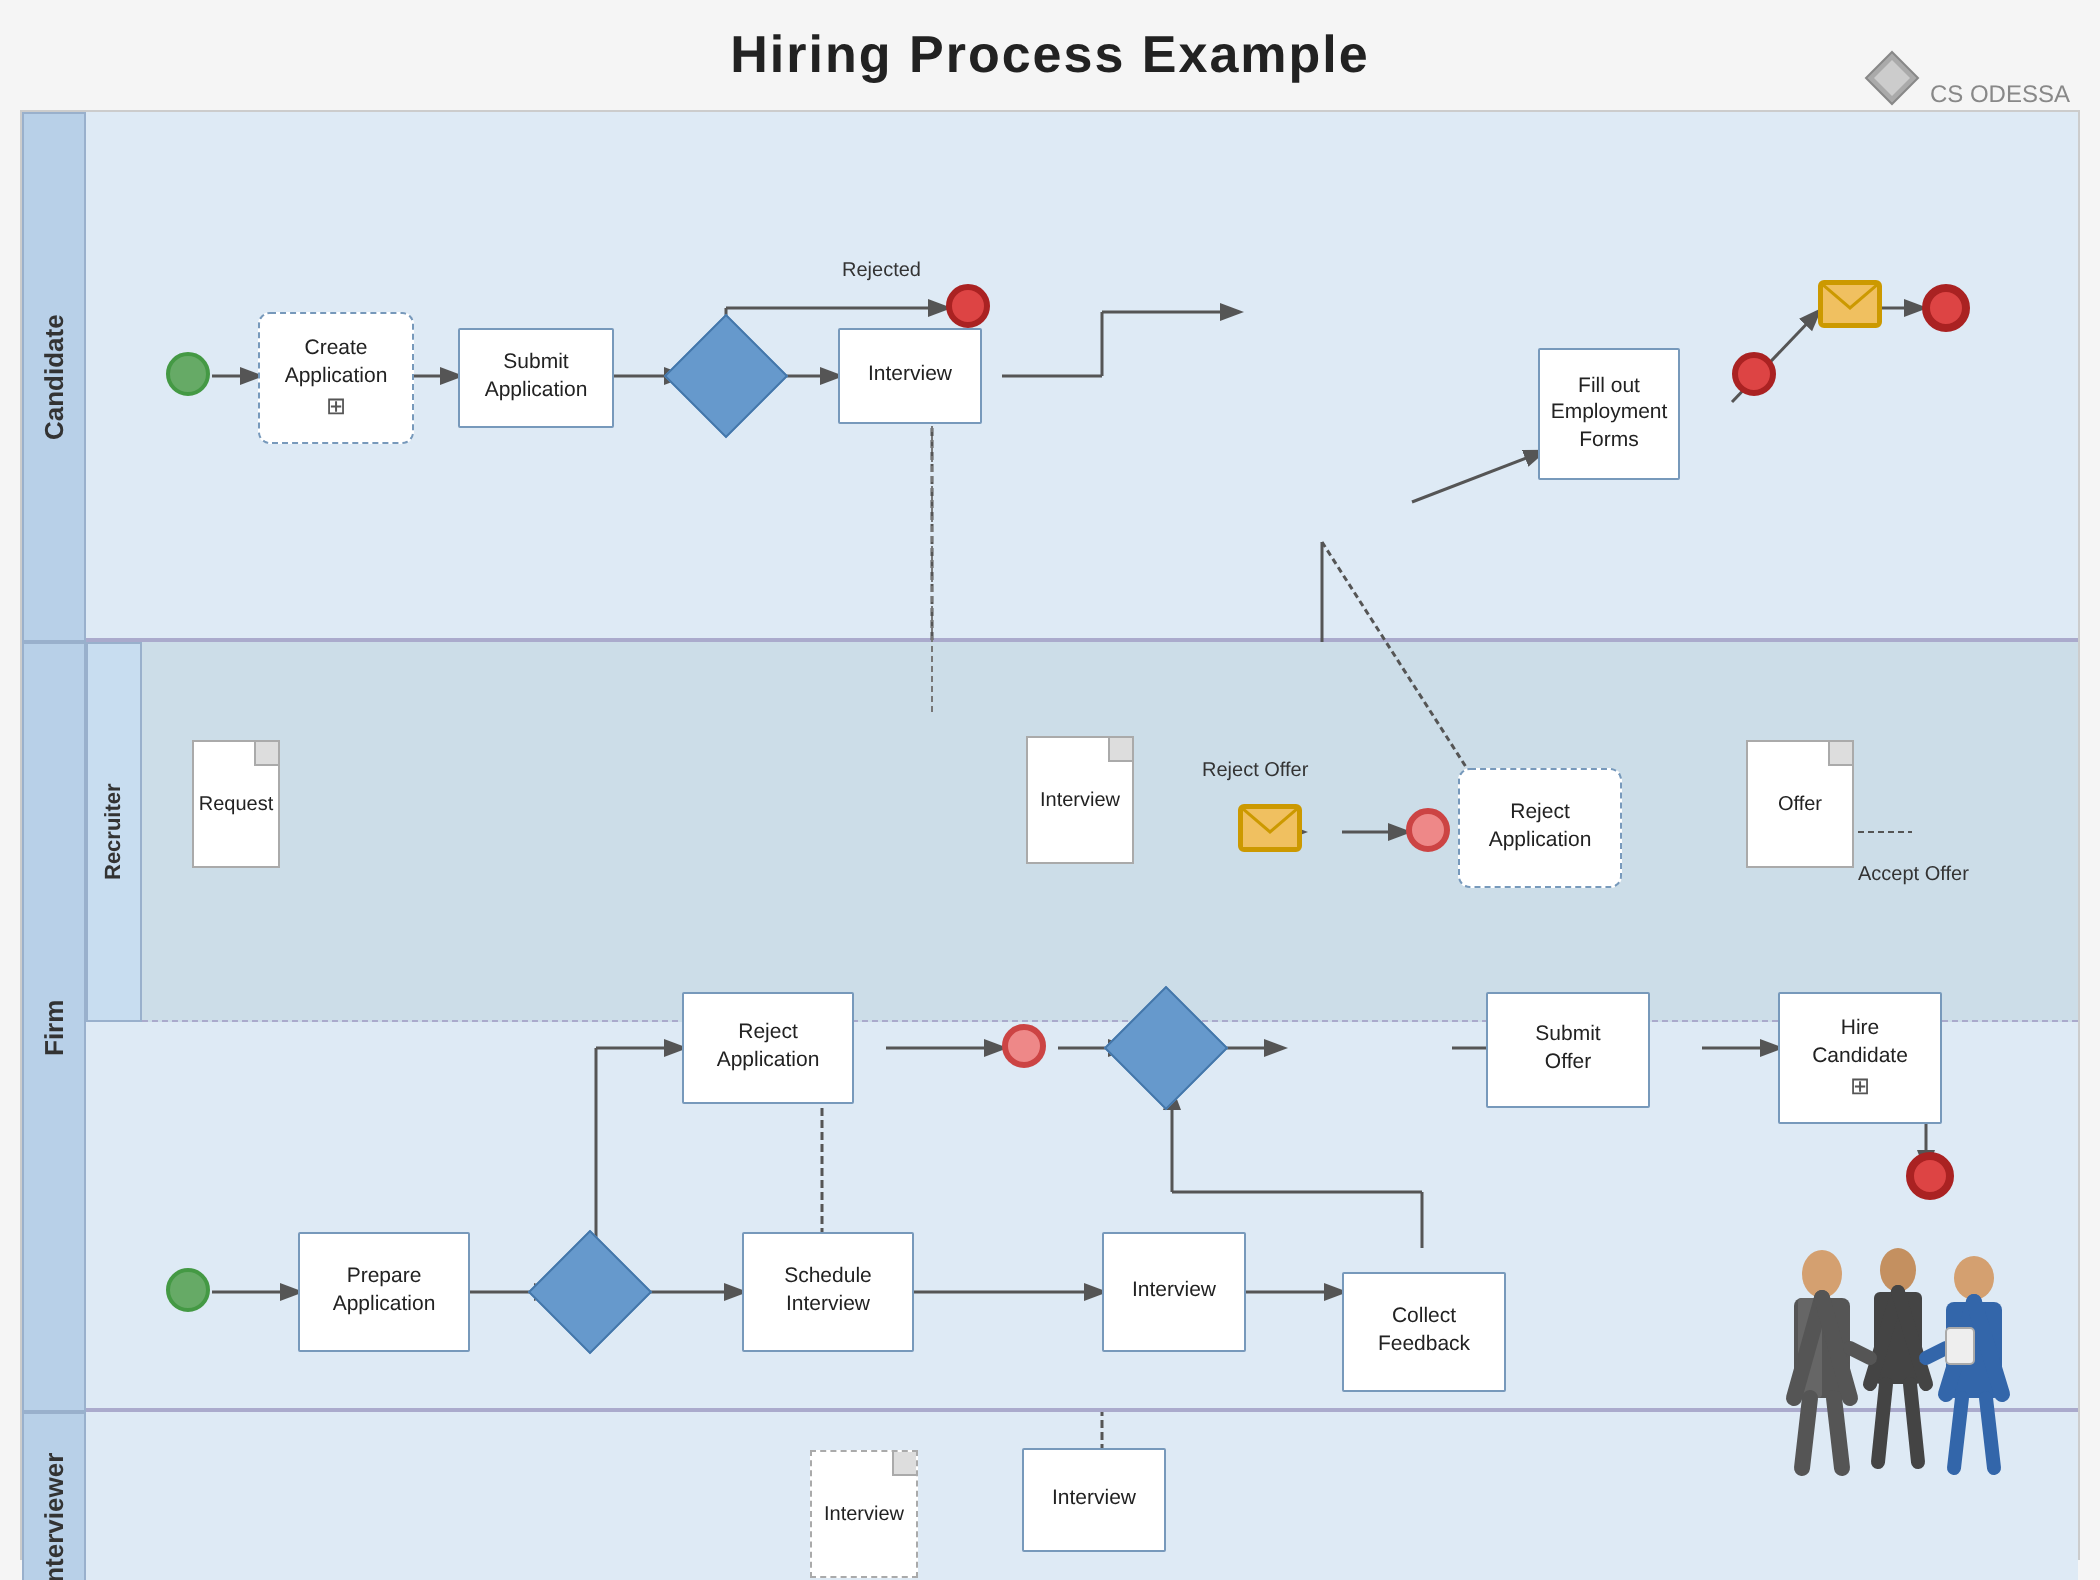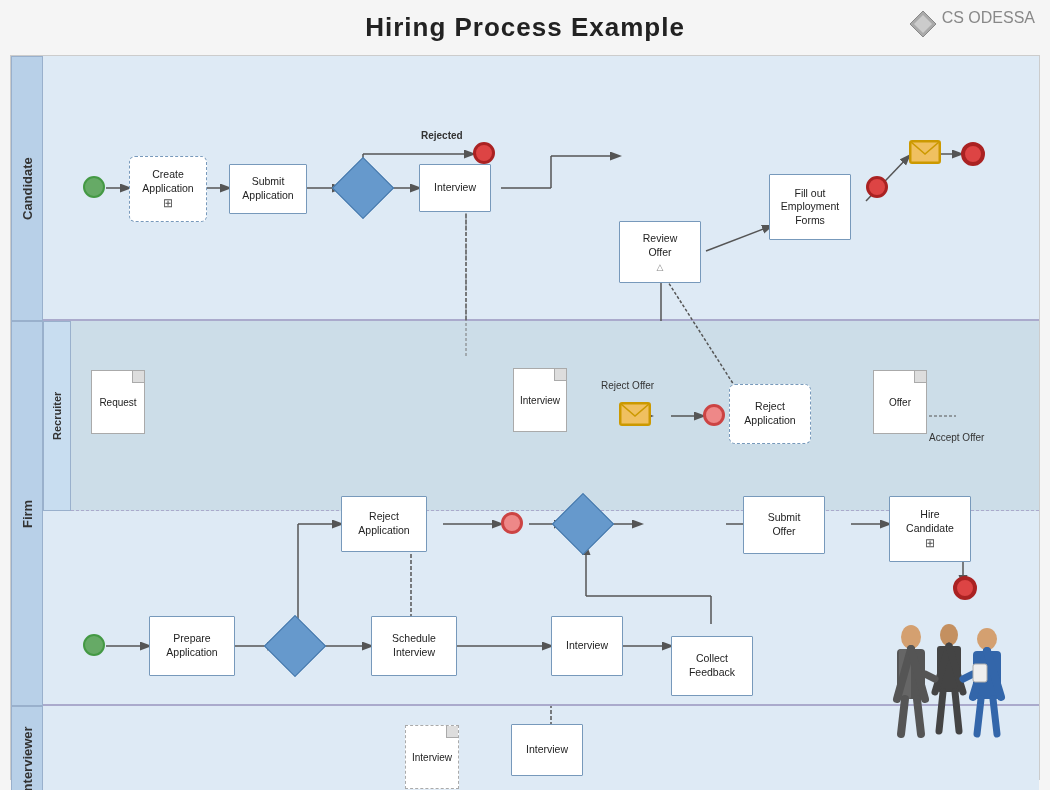--- a/index.html
+++ b/index.html
@@ -153,25 +153,25 @@
     
     .arrows-svg {
       position: absolute;
       top: 0; left: 0;
       width: 100%; height: 100%;
       pointer-events: none;
     }
     
     .logo {
       position: absolute;
-      top: 9px; right: 15px;
-      font-size: 16px;
+      top: 24px; right: 15px;
+      font-size: 12px;
       color: #888;
       display: flex;
-      align-items: flex-start;
+      align-items: flex-end;
       gap: 4px;
     }
     
     .people-area {
       position: absolute;
       right: 10px;
       bottom: 20px;
       width: 160px;
       height: 140px;
     }
@@ -307,34 +307,28 @@
       <span class="node-text">Submit Application</span>
     </div>
 
     <div class="node" style="left:330px; top:110px; width:44px; height:44px;">
       <div class="diamond"></div>
     </div>
 
     <div class="node" style="left:462px; top:86px;">
       <div class="circle-end"></div>
     </div>
-    <div style="position:absolute; left:410px; top:74px; font-size:10px; color:#333;font-weight:bold;">Rejected</div>
+    <div style="position:absolute; left:410px; top:74px; font-size:10px; color:#333;">Rejected</div>
 
     <div class="node rounded-rect" style="left:408px; top:108px; width:72px; height:48px;">
       <span class="node-text">Interview</span>
     </div>
 
-    <div class="node rounded-rect" style="left:608px; top:165px; width:82px; height:62px;">
-      <div>
-        <span class="node-text">Review Offer</span>
-        <div style="font-size:9px; color:#888; text-align:center; margin-top:2px;">△</div>
-      </div>
-    </div>
-
-    <div class="node rounded-rect" style="left:758px; top:118px; width:82px; height:66px;">
+
+    <div class="node rounded-rect" style="left:758px; top:118px; width:71px; height:66px;">
       <span class="node-text">Fill out Employment Forms</span>
     </div>
 
     <div class="node" style="left:855px; top:120px;">
       <div class="circle-end"></div>
     </div>
 
     <div class="node" style="left:898px; top:84px;">
       <div class="envelope-node">
         <svg width="28" height="20" viewBox="0 0 28 20">
@@ -342,21 +336,21 @@
           <polyline points="0,0 14,12 28,0" fill="none" stroke="#cc9900" stroke-width="1.5"></polyline>
         </svg>
       </div>
     </div>
 
     <div class="node" style="left:950px; top:86px;">
       <div class="circle-end-thick"></div>
     </div>
 
     <div class="node" style="left:76px; top:310px; width:62px; height:72px;">
-      <div style="background:white; border:1px solid #aaa; width:54px; height:64px; position:relative; display:flex; align-items:center; justify-content:center; font-size:10px;">
+      <div style="background:white; border:1px solid #aaa; width:44px; height:64px; position:relative; display:flex; align-items:center; justify-content:center; font-size:10px;">
         <div style="position:absolute; top:0; right:0; width:12px; height:12px; background:#ddd; border-left:1px solid #aaa; border-bottom:1px solid #aaa;"></div>
         <span>Request</span>
       </div>
     </div>
 
     <div style="position:absolute; left:590px; top:324px; font-size:10px; color:#333;">Reject Offer</div>
 
     <div class="node" style="left:608px; top:346px;">
       <div class="envelope-node">
         <svg width="28" height="20" viewBox="0 0 28 20">

